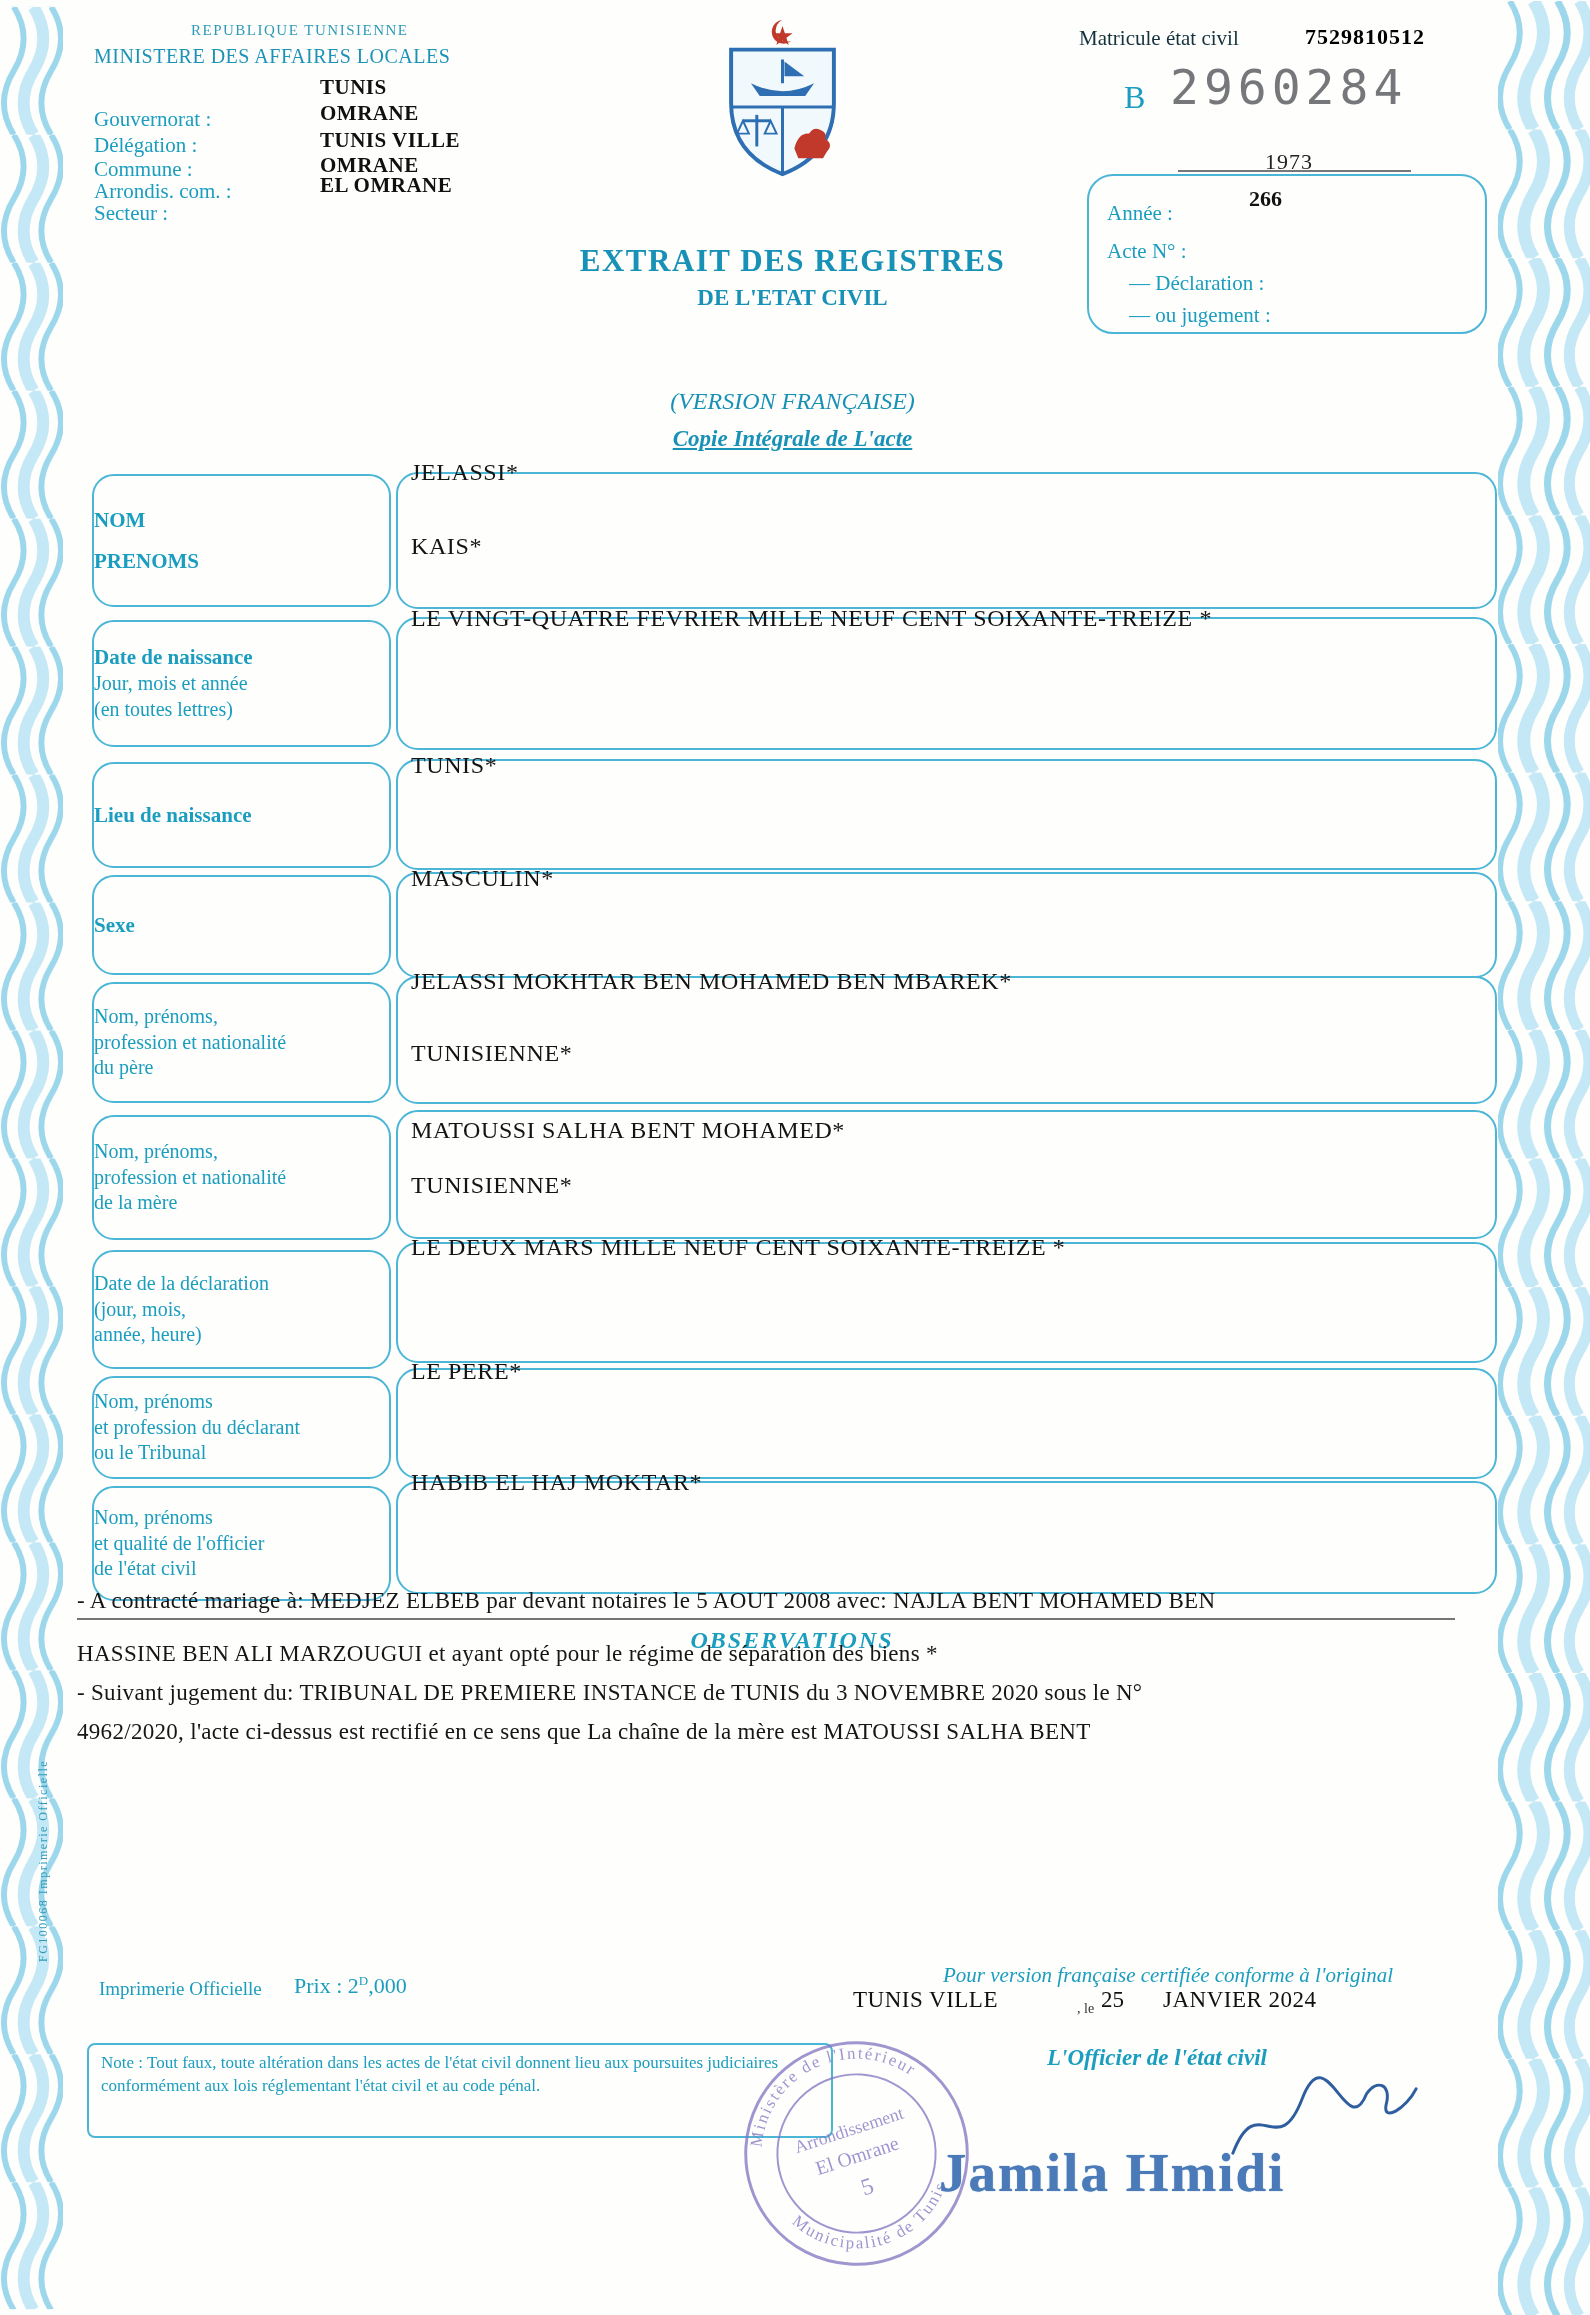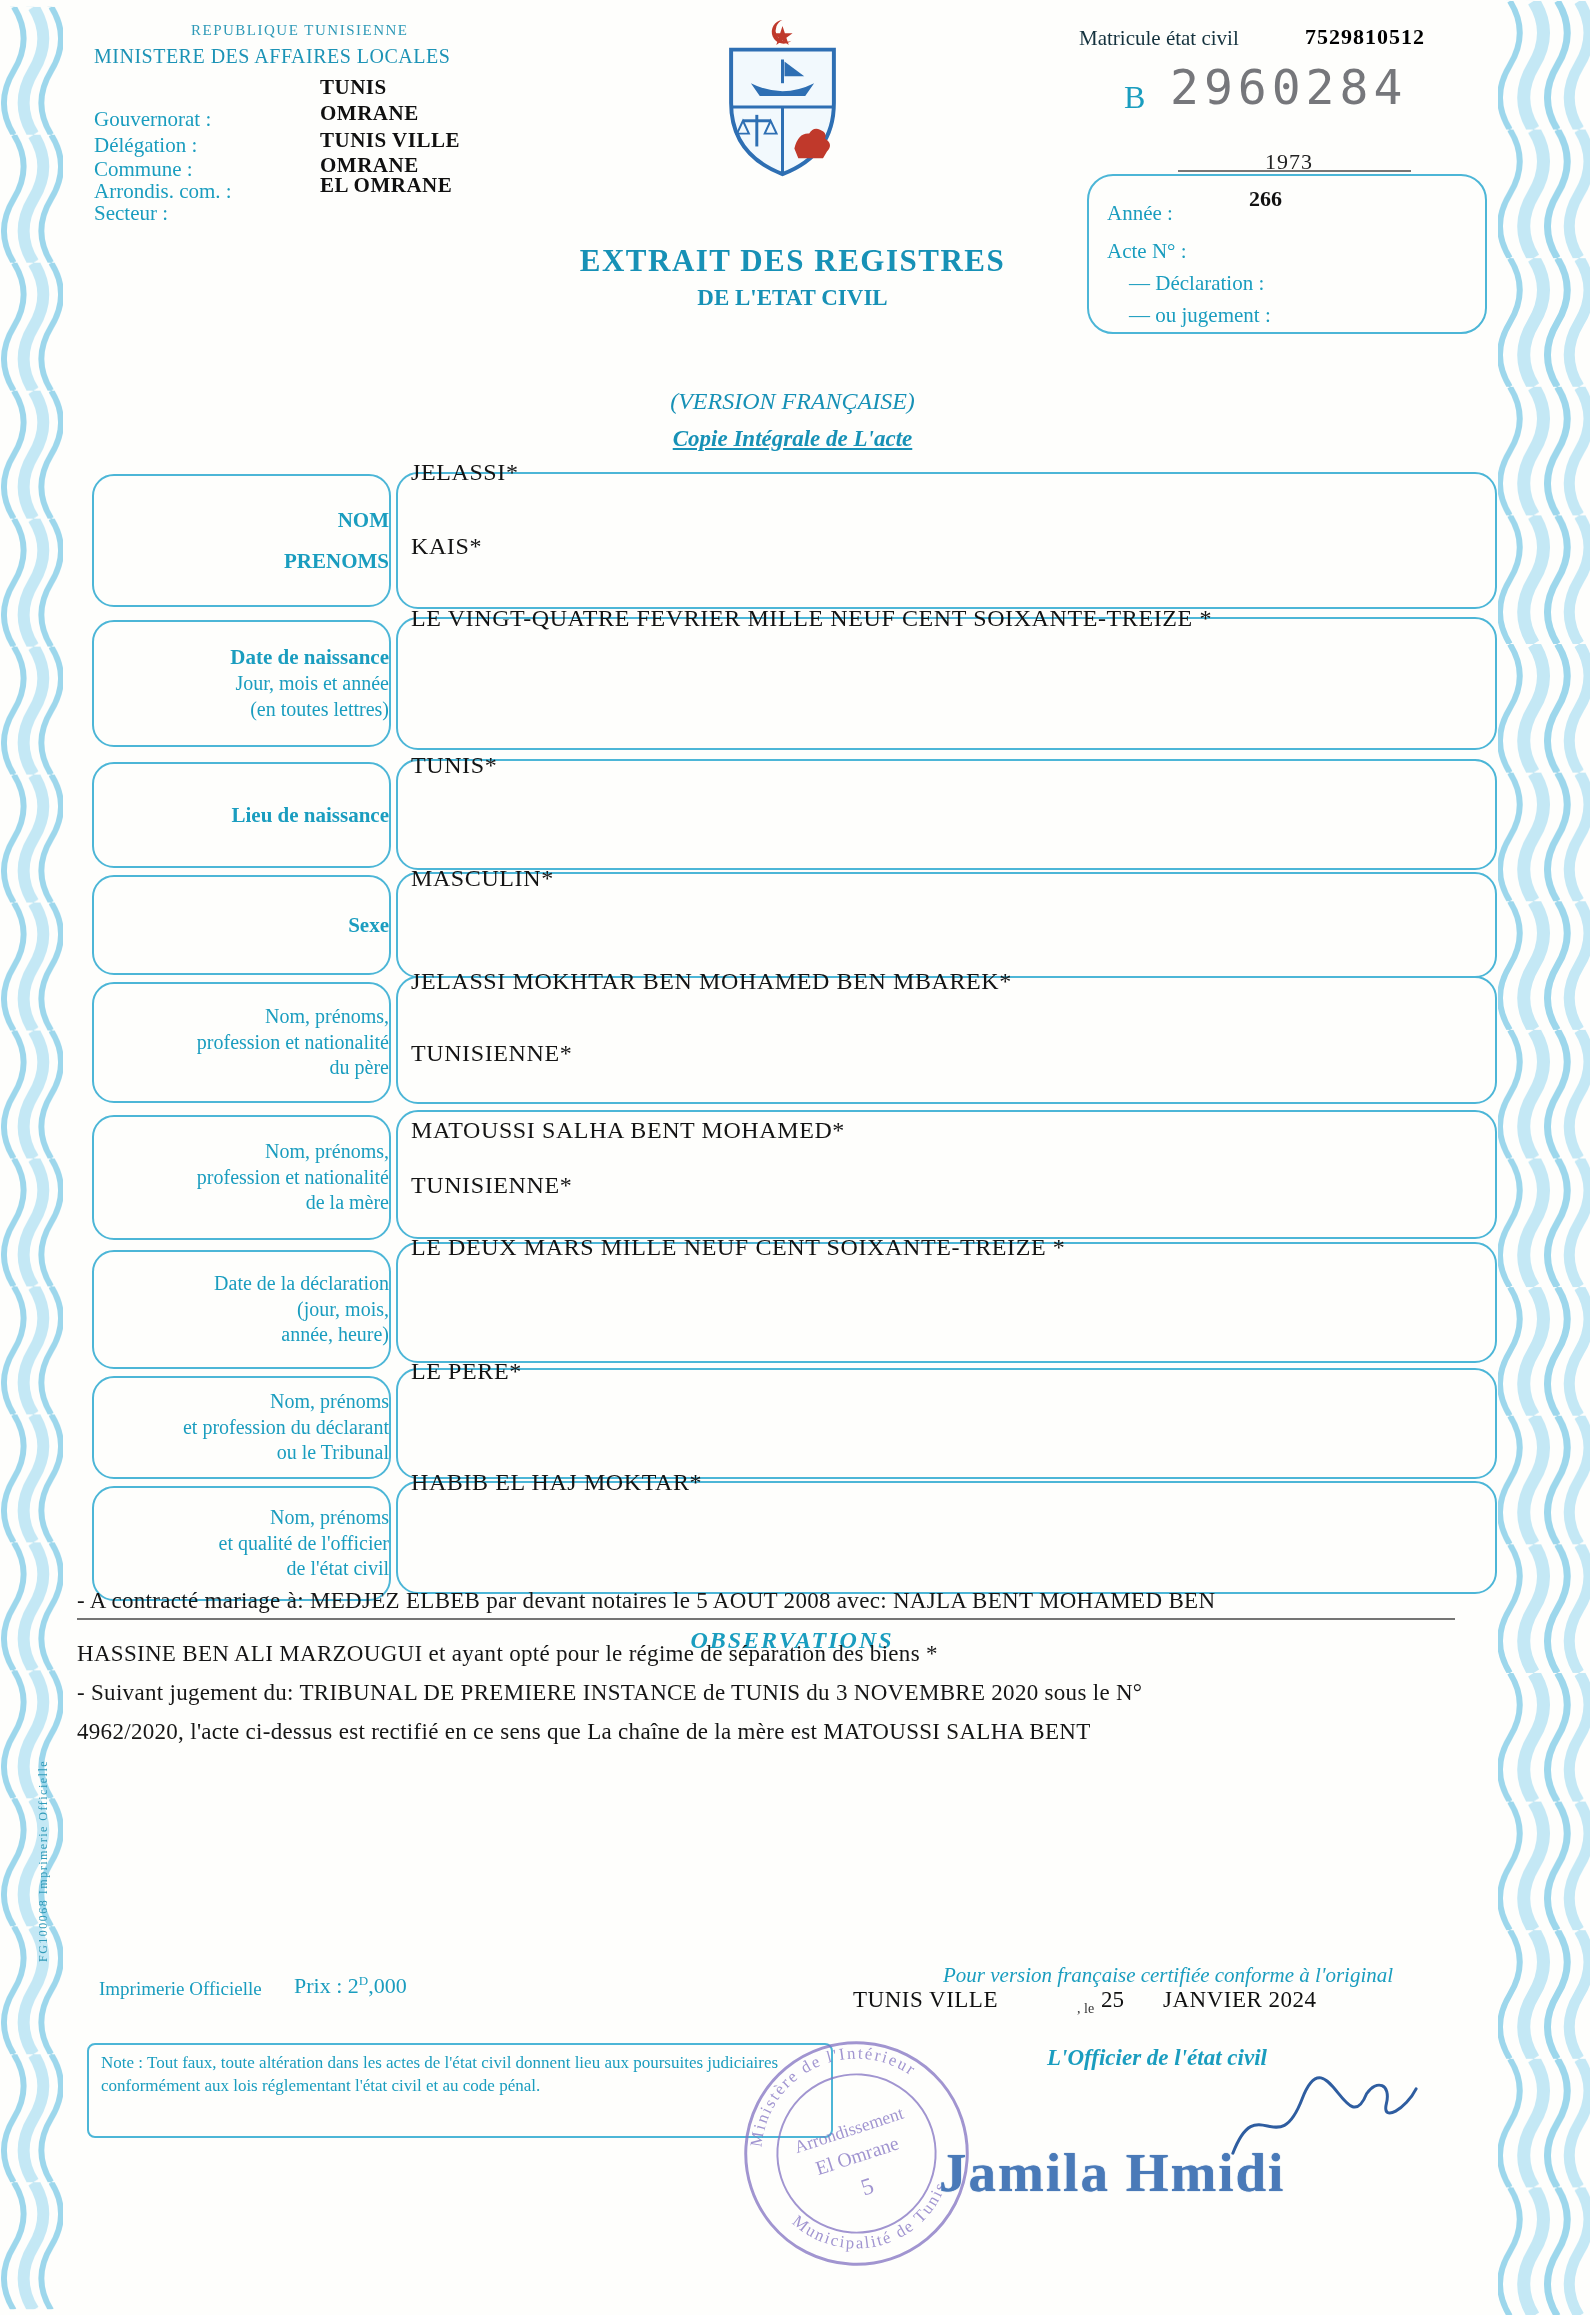--- a/index.html
+++ b/index.html
@@ -7,21 +7,21 @@
   .page {
     position:relative; width:1591px; height:2316px;
     background:#fefefc; overflow:hidden;
     font-family:"Liberation Serif", serif; color:#111;
   }
   .abs { position:absolute; }
   .teal { color:#1a9dbf; }
   .label-box {
     position:absolute; left:92px; width:299px;
     border:2px solid #4cb6d7; border-radius:22px;
-    color:#1a9dbf; text-align:right;
+    color:#1a9dbf; text-align:left;
     display:flex; flex-direction:column; justify-content:center;
     font-size:20px; line-height:1.28; background:transparent;
   }
   .label-box .b1 { font-weight:bold; font-size:21px; }
   .value-box {
     position:absolute; left:396px; width:1101px;
     border:2px solid #4cb6d7; border-radius:22px;
   }
   .value-text {
     position:absolute; left:411px; font-size:24px; color:#141414;

